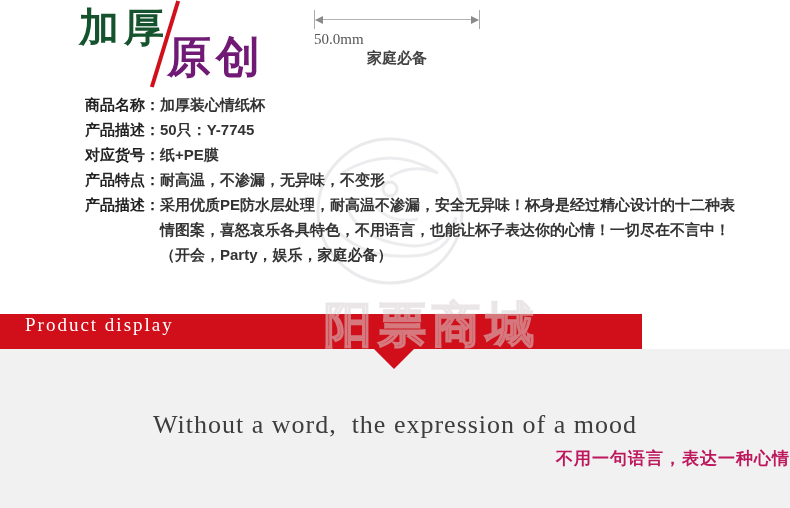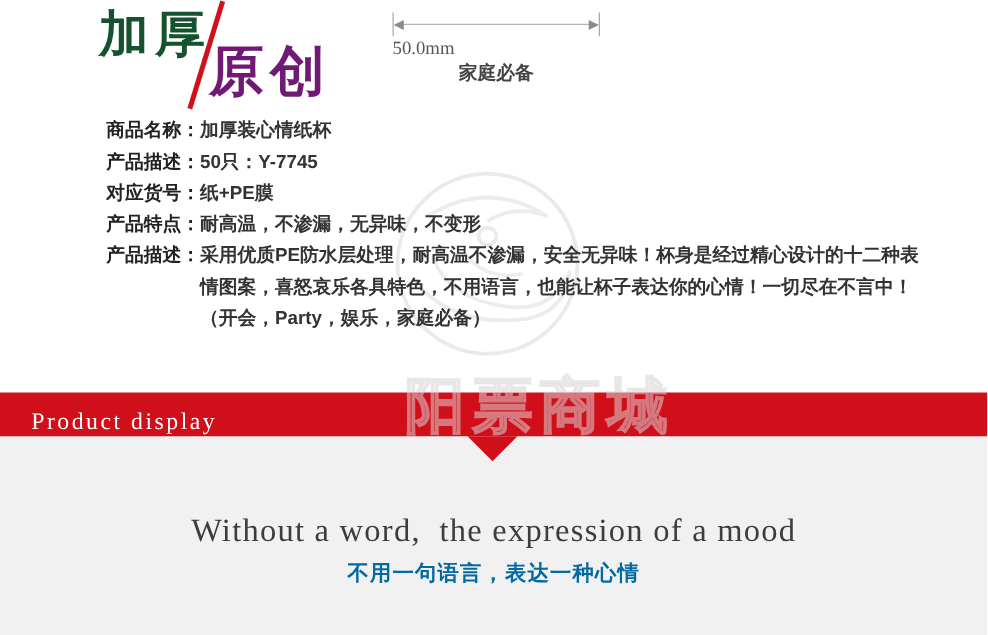--- a/index.html
+++ b/index.html
@@ -34,36 +34,36 @@
             font-size:15px;font-weight:bold;color:#444;}
 
   
   .specs{position:absolute;left:85px;top:92px;z-index:2;font-size:15px;color:#333;}
   .spec-row{display:flex;line-height:25px;white-space:nowrap;}
   .spec-label{min-width:72px;font-weight:bold;color:#222;}
   .spec-value{font-weight:700;}
   .desc-lines div{line-height:25px;}
 
   
-  .banner{position:absolute;left:0;top:314px;width:790px;height:35px;background:#d00f1a;z-index:2;
-          display:flex;align-items:flex-end;}
+  .banner{position:absolute;left:0;top:314px;width:642px;height:35px;background:#d00f1a;z-index:2;
+          display:flex;align-items:flex-start;}
   .banner-en{font-family:"Liberation Serif",serif;font-size:19px;color:#ffffff;
              margin-left:25px;letter-spacing:2px;white-space:pre;}
   .banner-zh{font-size:18px;font-weight:bold;color:#ffffff;margin-left:22px;letter-spacing:2px;}
   .banner-pointer{position:absolute;left:374px;top:349px;width:0;height:0;z-index:2;
                   border-left:20px solid transparent;border-right:20px solid transparent;
                   border-top:20px solid #d00f1a;}
 
   
   .lower{position:absolute;left:0;top:349px;width:790px;height:159px;background:#f1f1f2;z-index:1;}
   .slogan-en{position:absolute;left:0;top:410px;width:100%;text-align:center;z-index:2;
              font-family:"Liberation Serif",serif;font-size:26px;color:#3d3d3d;
              letter-spacing:1px;white-space:pre;}
-  .slogan-zh{position:absolute;left:0;top:447px;width:100%;text-align:center;z-index:2;
-             font-size:17px;font-weight:bold;color:#0369a1;letter-spacing:1px;}
+  .slogan-zh{position:absolute;left:0;top:447px;width:100%;text-align:right;z-index:2;
+             font-size:17px;font-weight:bold;color:#be185d;letter-spacing:1px;}
 </style>
 </head>
 <body>
 
 <div class="page">
 
   <svg class="wm-circle" width="156" height="156" viewBox="0 0 156 156">
     <circle cx="78" cy="78" r="72" fill="none" stroke="#e7e7ea" stroke-width="3"></circle>
     <circle cx="78" cy="56" r="7" fill="none" stroke="#e7e7ea" stroke-width="3"></circle>
     <path d="M 30 40 Q 78 10 126 40 Q 100 30 78 44" fill="none" stroke="#e9e9ec" stroke-width="3"></path>

